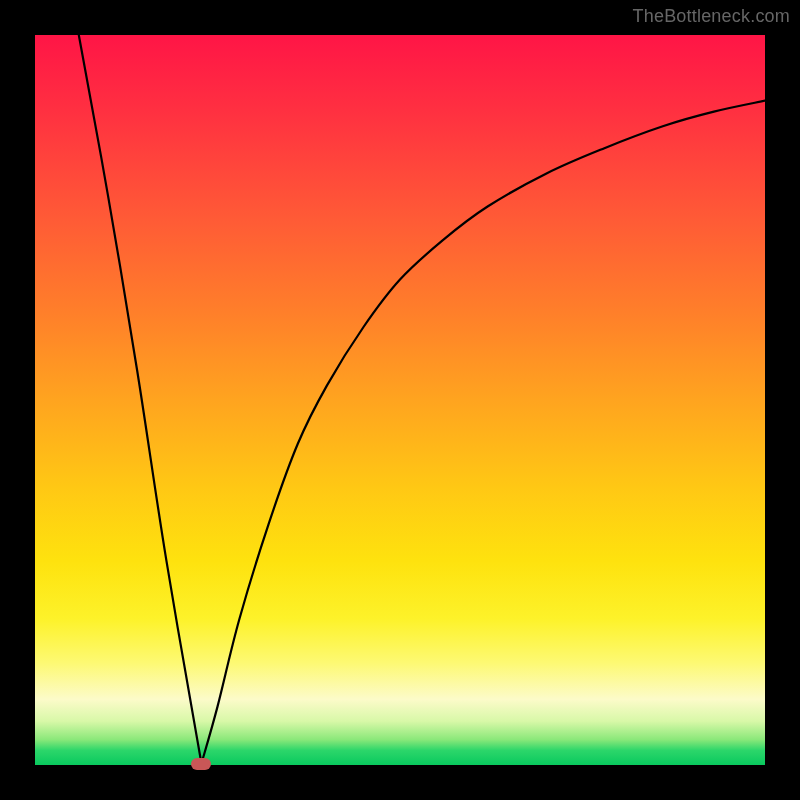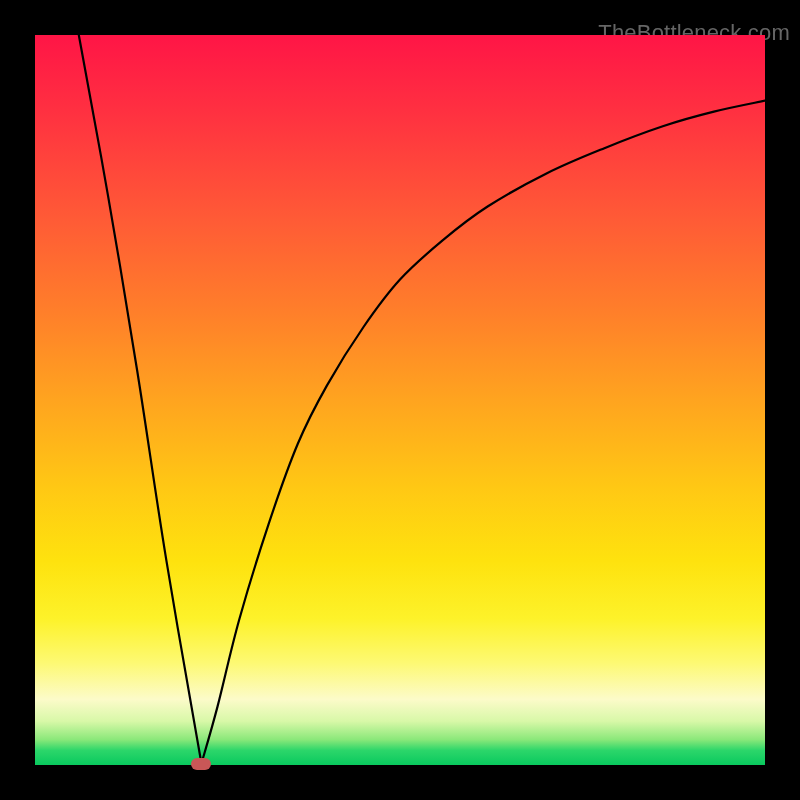--- a/index.html
+++ b/index.html
@@ -36,24 +36,24 @@
       #fdf973 86%,
       #fcfbc9 91%,
       #d8f8a8 94%,
       #8be87a 96.5%,
       #2cd66a 98%,
       #09c95e 100%
     );
   }
   .watermark {
     position: absolute;
-    top: 20px;
+    top: 6px;
     right: 10px;
     color: #666;
-    font-size: 22px;
+    font-size: 18px;
     letter-spacing: 0.2px;
     font-weight: 400;
   }
   svg.curve {
     position: absolute;
     left: 0;
     top: 0;
     width: 730px;
     height: 730px;
   }

